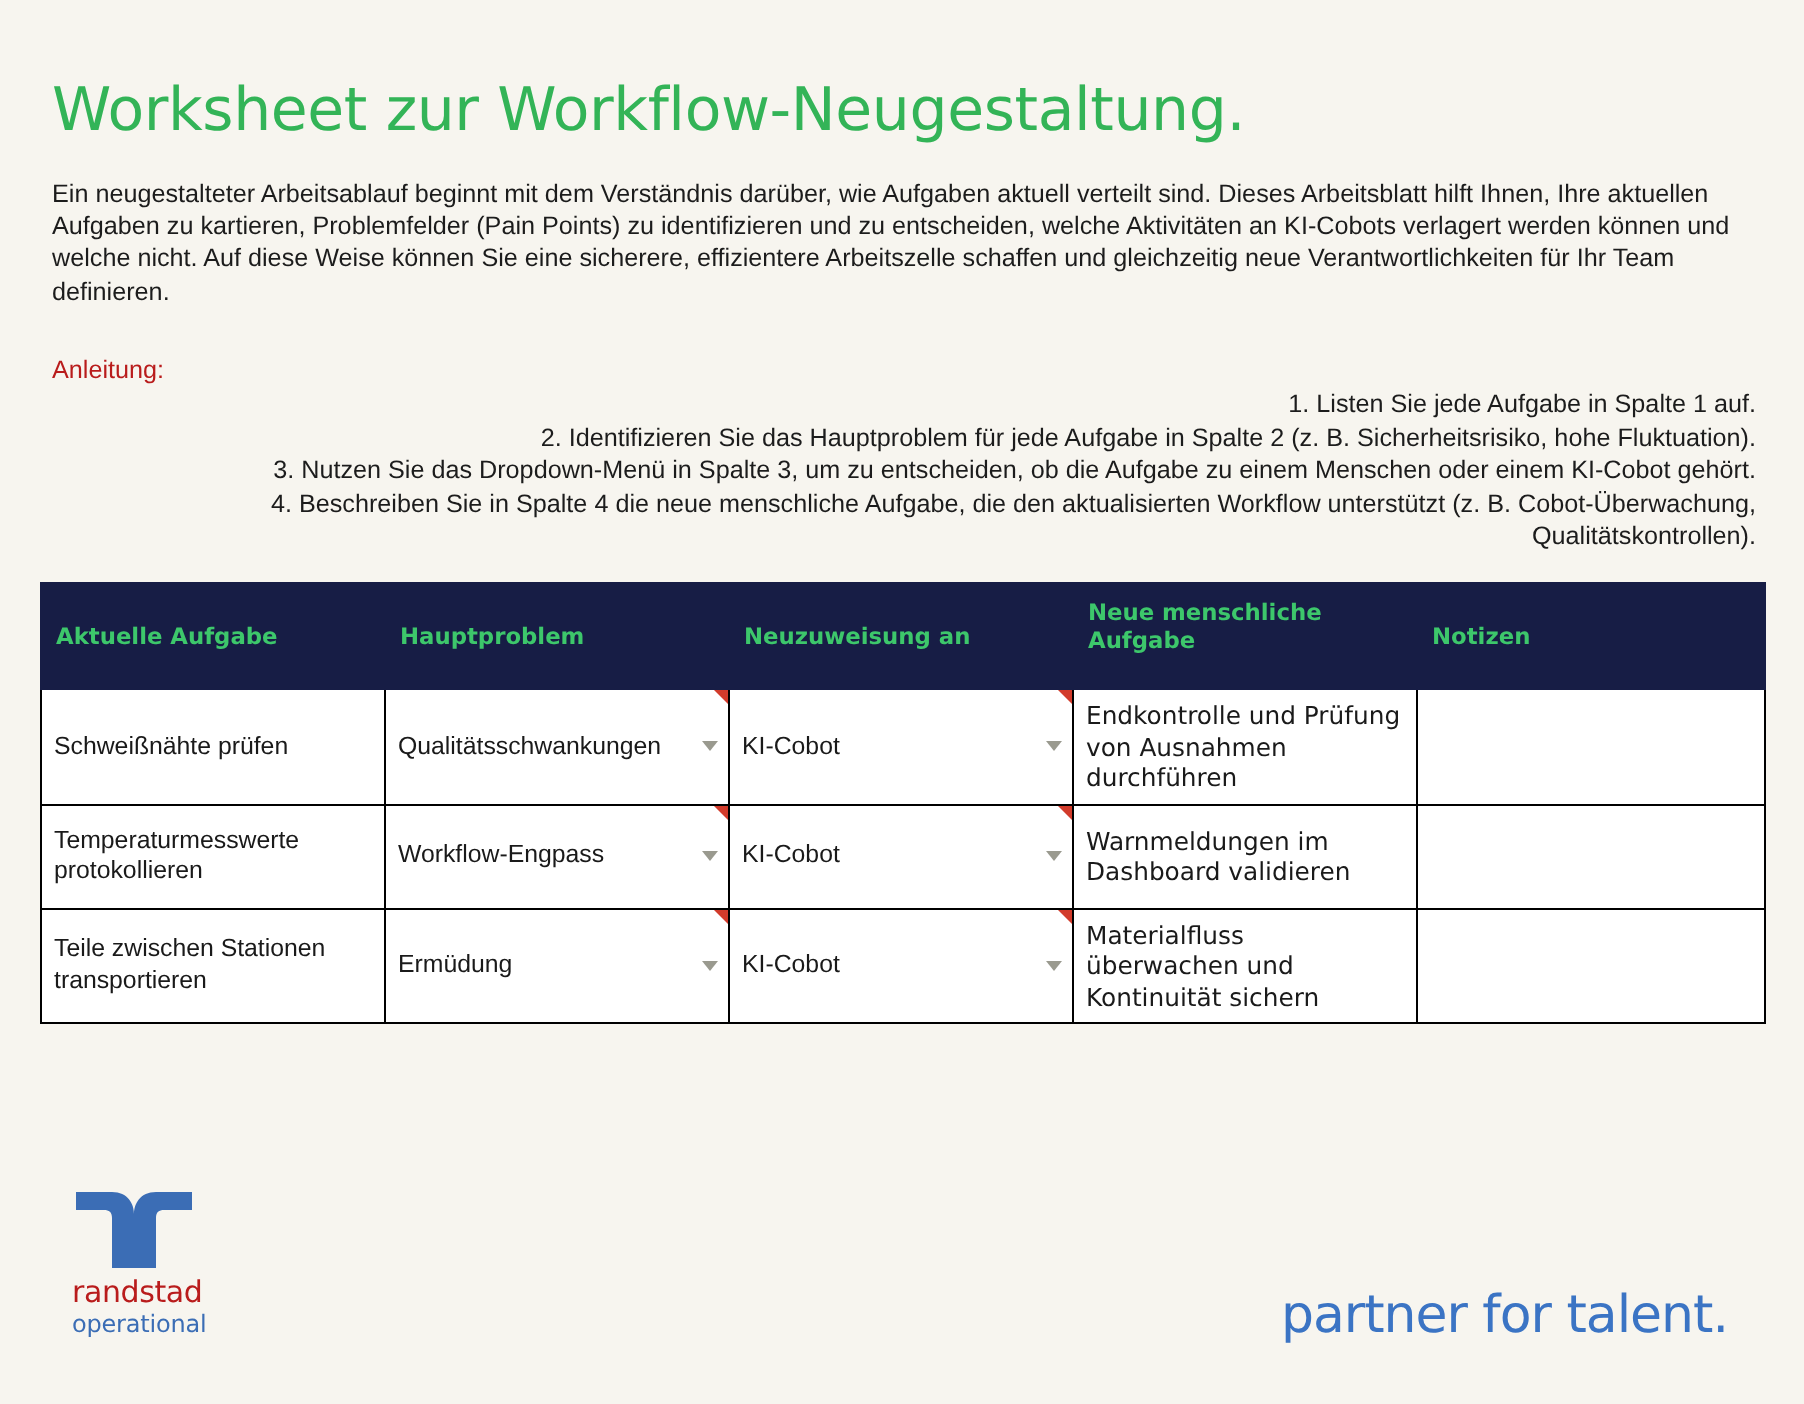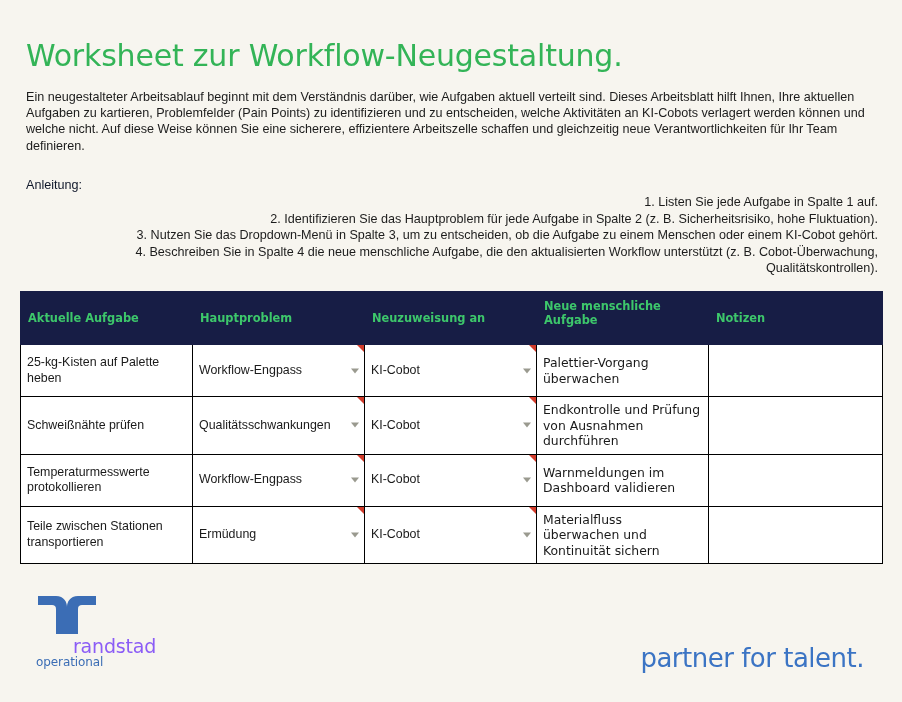--- a/index.html
+++ b/index.html
@@ -53,21 +53,21 @@
   .instructions {
     position: absolute;
     left: 26px;
     top: 177px;
     width: 852px;
     font-size: 12.6px;
     line-height: 16.4px;
     color: #1c1c1c;
   }
   .instructions .heading {
-    color: #0f172a;
+    color: #b91c1c;
     margin-bottom: 1px;
   }
   .instructions ol {
     margin: 0;
     padding: 0;
     list-style: none;
     text-align: right;
   }
   .instructions li {
     margin: 0;
@@ -161,25 +161,24 @@
   .logo {
     position: absolute;
     left: 36px;
     top: 594px;
     width: 120px;
   }
   .logo svg { display: block; }
   .logo-word {
     margin-top: 2px;
     font-family: "DejaVu Sans", sans-serif;
-    font-size: 19px;
-    color: #8b5cf6;
+    font-size: 15px;
+    color: #b91c1c;
     line-height: 17px;
     letter-spacing: -0.2px;
-    text-align: right;
   }
   .logo-sub {
     font-family: "DejaVu Sans", sans-serif;
     font-size: 12px;
     color: #3b6db5;
     line-height: 14px;
     letter-spacing: -0.1px;
   }
 
   .tagline {
@@ -224,35 +223,20 @@
       <tr>
         <th>Aktuelle Aufgabe</th>
         <th>Hauptproblem</th>
         <th>Neuzuweisung an</th>
         <th class="wrap2">Neue menschliche Aufgabe</th>
         <th>Notizen</th>
       </tr>
     </thead>
     <tbody>
       <tr>
-        <td class="cell-condensed">25-kg-Kisten auf Palette heben</td>
-        <td class="cell-condensed dd">
-          <span>Workflow-Engpass</span>
-          <span class="dd-arrow"></span>
-          <span class="flag"></span>
-        </td>
-        <td class="cell-condensed dd">
-          <span>KI-Cobot</span>
-          <span class="dd-arrow"></span>
-          <span class="flag"></span>
-        </td>
-        <td class="cell-plain">Palettier-Vorgang überwachen</td>
-        <td class="cell-condensed"></td>
-      </tr>
-      <tr>
         <td class="cell-condensed">Schweißnähte prüfen</td>
         <td class="cell-condensed dd">
           <span>Qualitätsschwankungen</span>
           <span class="dd-arrow"></span>
           <span class="flag"></span>
         </td>
         <td class="cell-condensed dd">
           <span>KI-Cobot</span>
           <span class="dd-arrow"></span>
           <span class="flag"></span>

